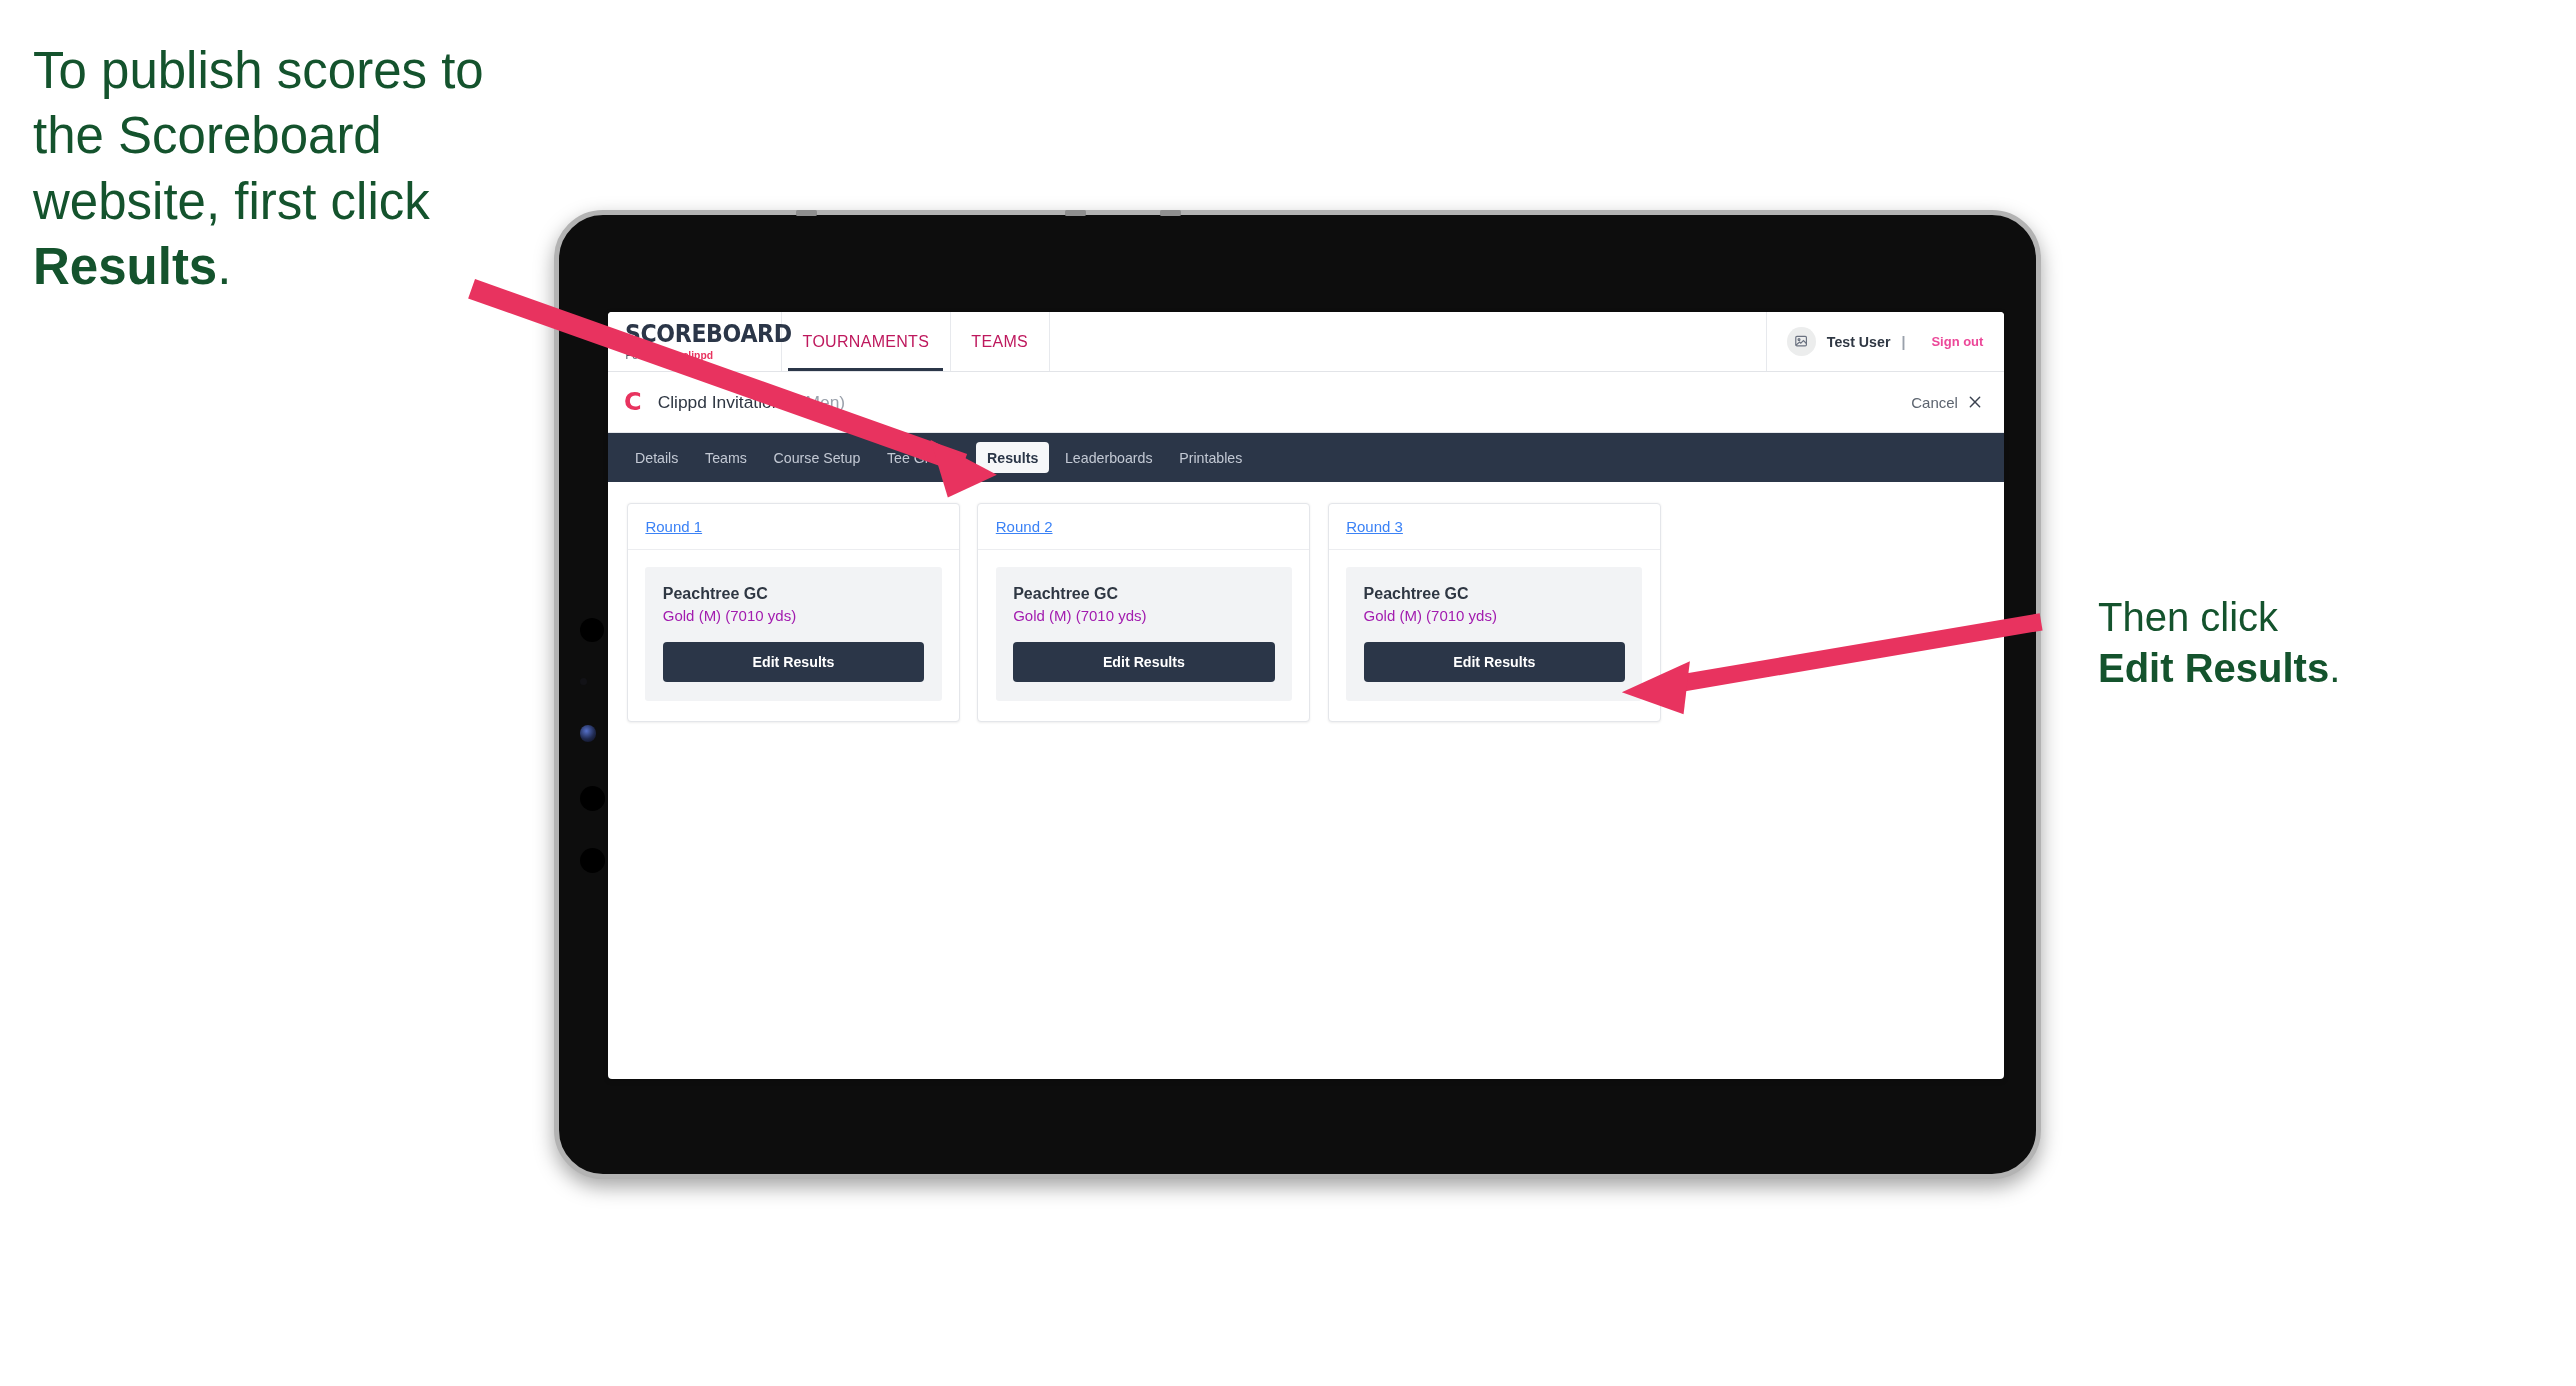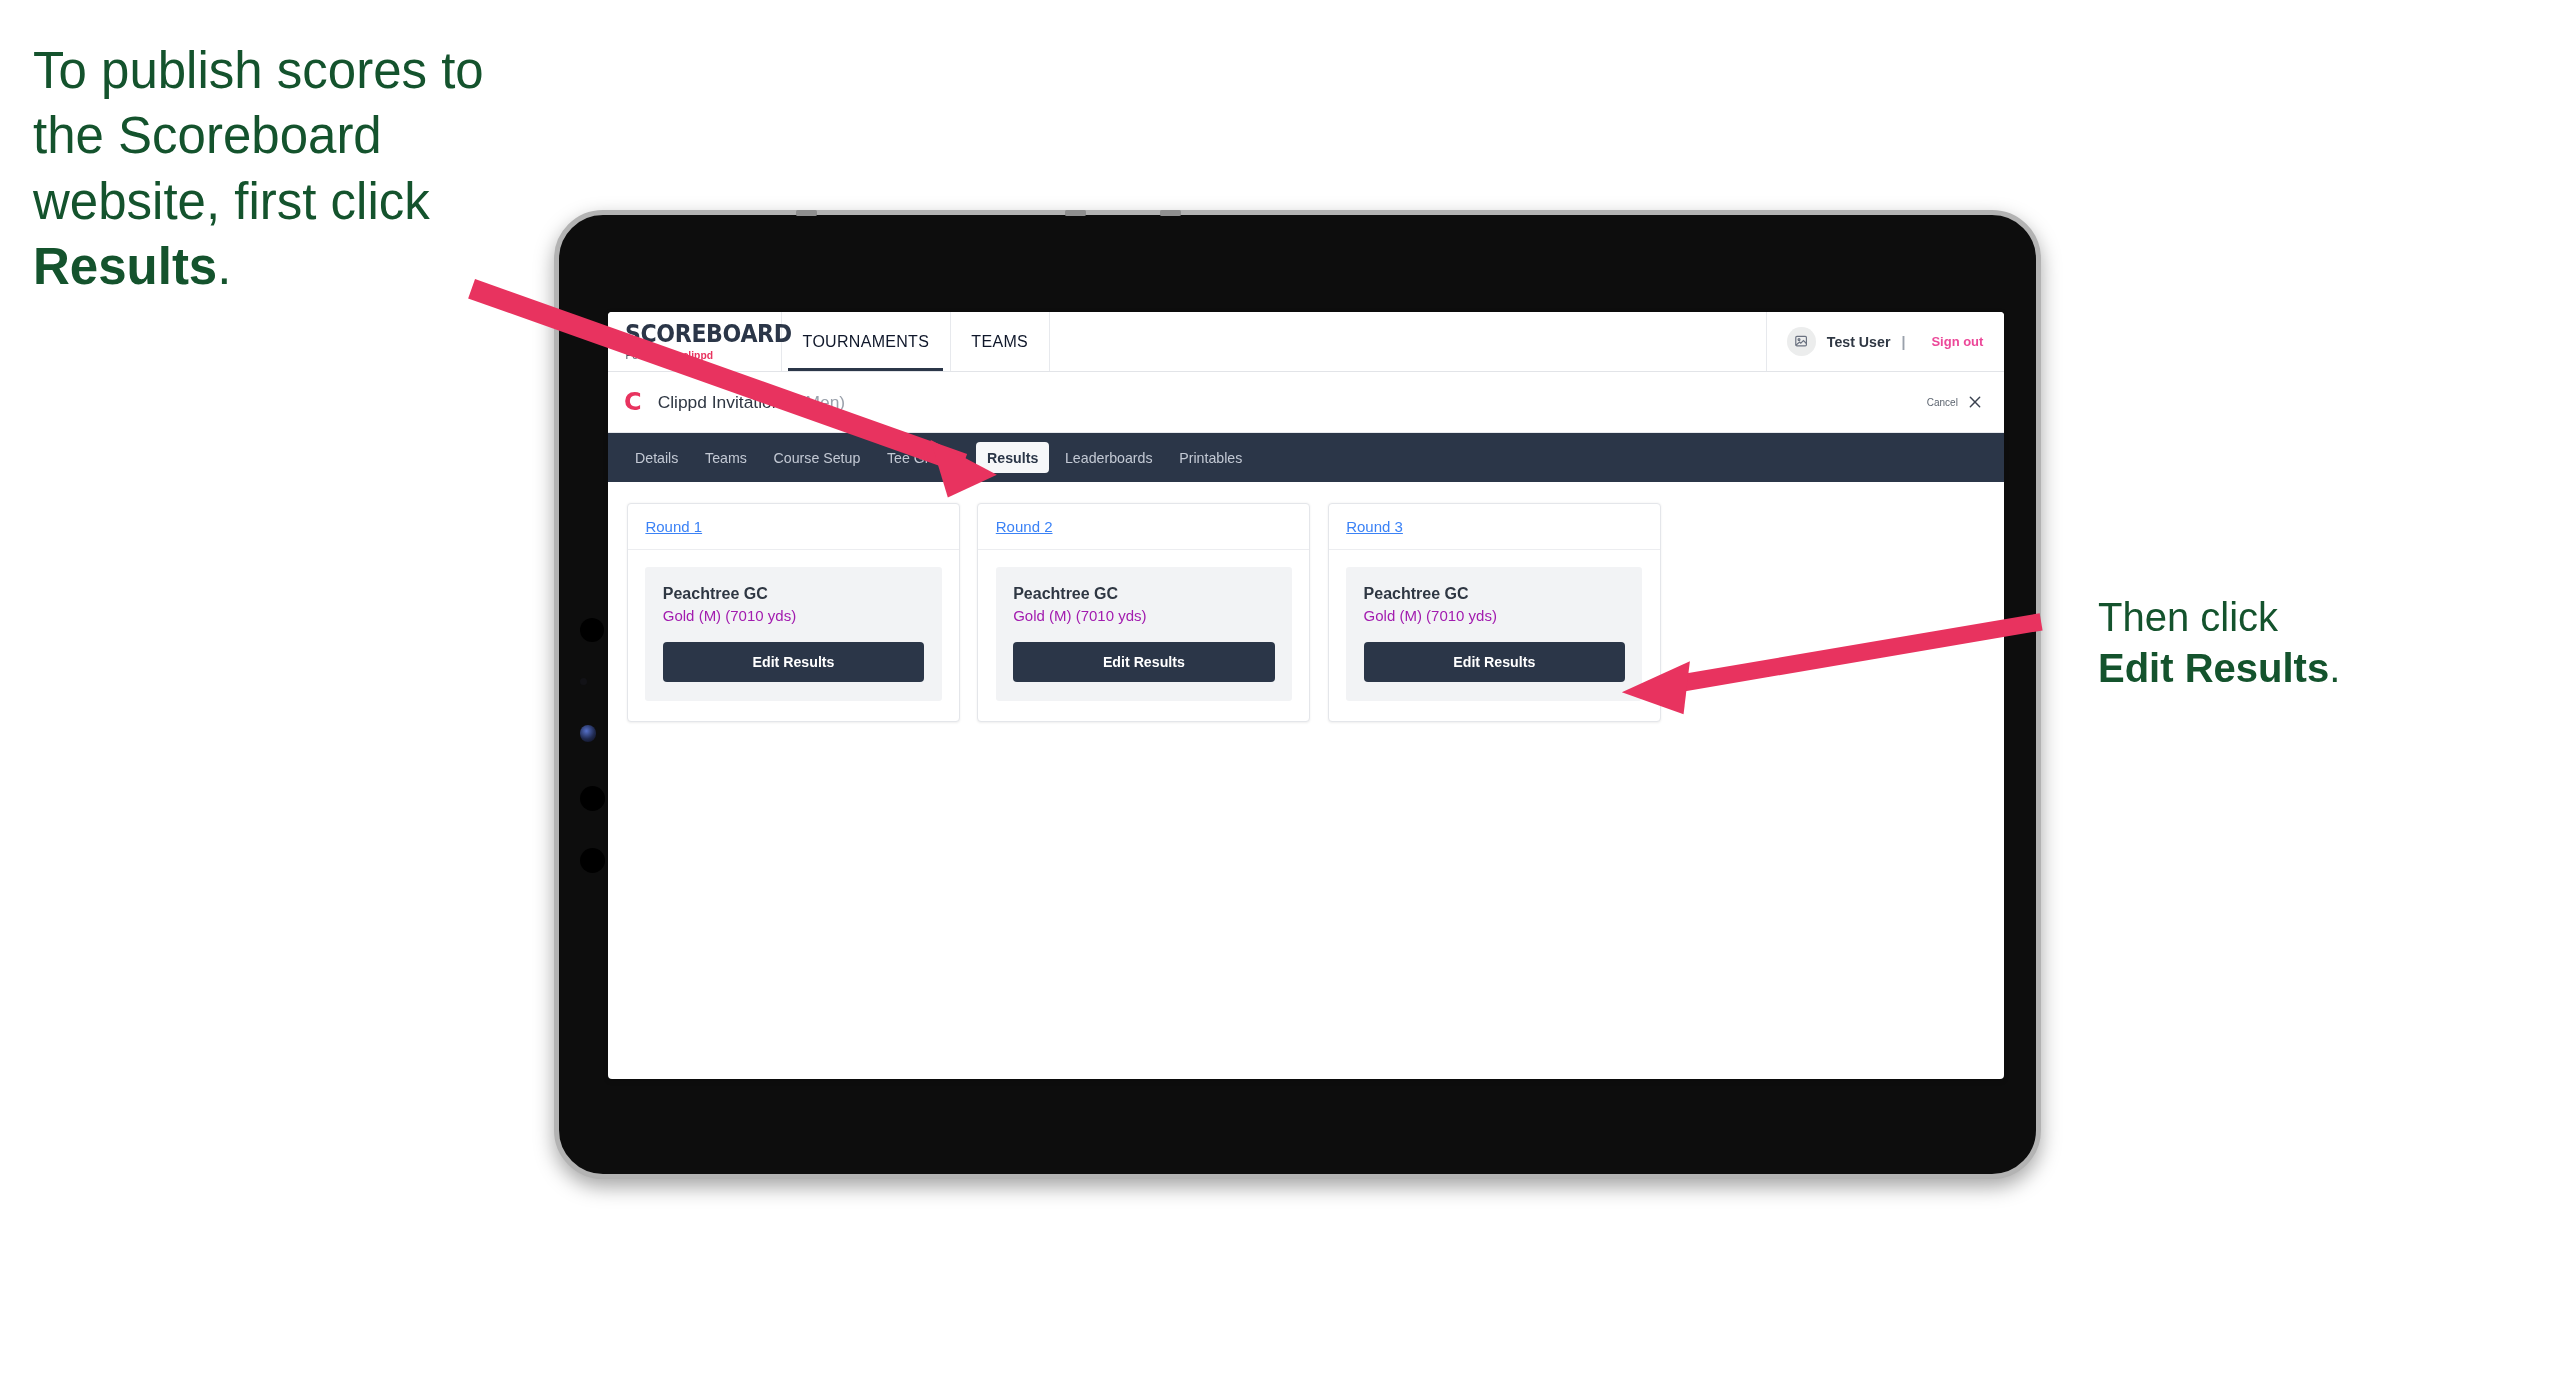--- a/index.html
+++ b/index.html
@@ -64,21 +64,21 @@
   }
   #brand .logo-word{
     font-family:"DejaVu Sans",sans-serif;
     font-weight:700;font-size:24px;letter-spacing:-0.4px;
     color:#2b3648;line-height:1;transform:scaleX(.92);transform-origin:left;
   }
   #brand .logo-sub{font-size:10.3px;color:#4c535e;margin-top:3.2px;}
   #brand .logo-sub .pink{color:#e8335f;font-weight:700;}
   .topnav-item{
     display:flex;align-items:center;padding:0 20.6px;
-    font-size:16px;color:#0f172a;letter-spacing:0.3px;
+    font-size:16px;color:#be185d;letter-spacing:0.3px;
     border-right:0.8px solid #e7e9ed;position:relative;cursor:pointer;
   }
   .topnav-item.active:after{
     content:"";position:absolute;left:6.3px;right:6.3px;bottom:0;height:3.2px;background:#2b3648;
   }
   #topbar-spacer{flex:1;border-right:0.8px solid #e7e9ed;}
   #userbox{display:flex;align-items:center;padding:0 20.6px;gap:11px;font-weight:bold;}
   #avatar{
     width:28.5px;height:28.5px;border-radius:50%;background:#eceded;
     display:flex;align-items:center;justify-content:center;color:#6b7280;font-size:13.4px;
@@ -92,21 +92,21 @@
     height:60px;display:flex;align-items:center;
     padding:0 20.6px 0 16px;border-bottom:0.8px solid #e6e8ec;background:#fff;
   }
   #clippd-c{
     font-family:"DejaVu Sans",sans-serif;font-weight:700;font-size:24px;
     color:#e8335f;margin-right:16px;line-height:1;
   }
   #tourn-title{font-size:17.4px;color:#2f3743;}
   #tourn-title .muted{color:#9aa1ab;}
   #cancel-area{margin-left:auto;display:flex;align-items:center;gap:9.5px;cursor:pointer;}
-  #cancel-label{font-size:10px;color:#5c646f;}
+  #cancel-label{font-size:15px;color:#5c646f;}
   #cancel-x{font-size:17.4px;color:#3b4250;line-height:1;}
 
   
   #subnav{
     height:49px;background:#2b3648;display:flex;align-items:center;
     padding:0 16px;gap:4.7px;
   }
   .subtab{
     font-size:14.2px;color:#c3c9d4;padding:7.1px 11px;border-radius:4px;cursor:pointer;white-space:nowrap;
   }

